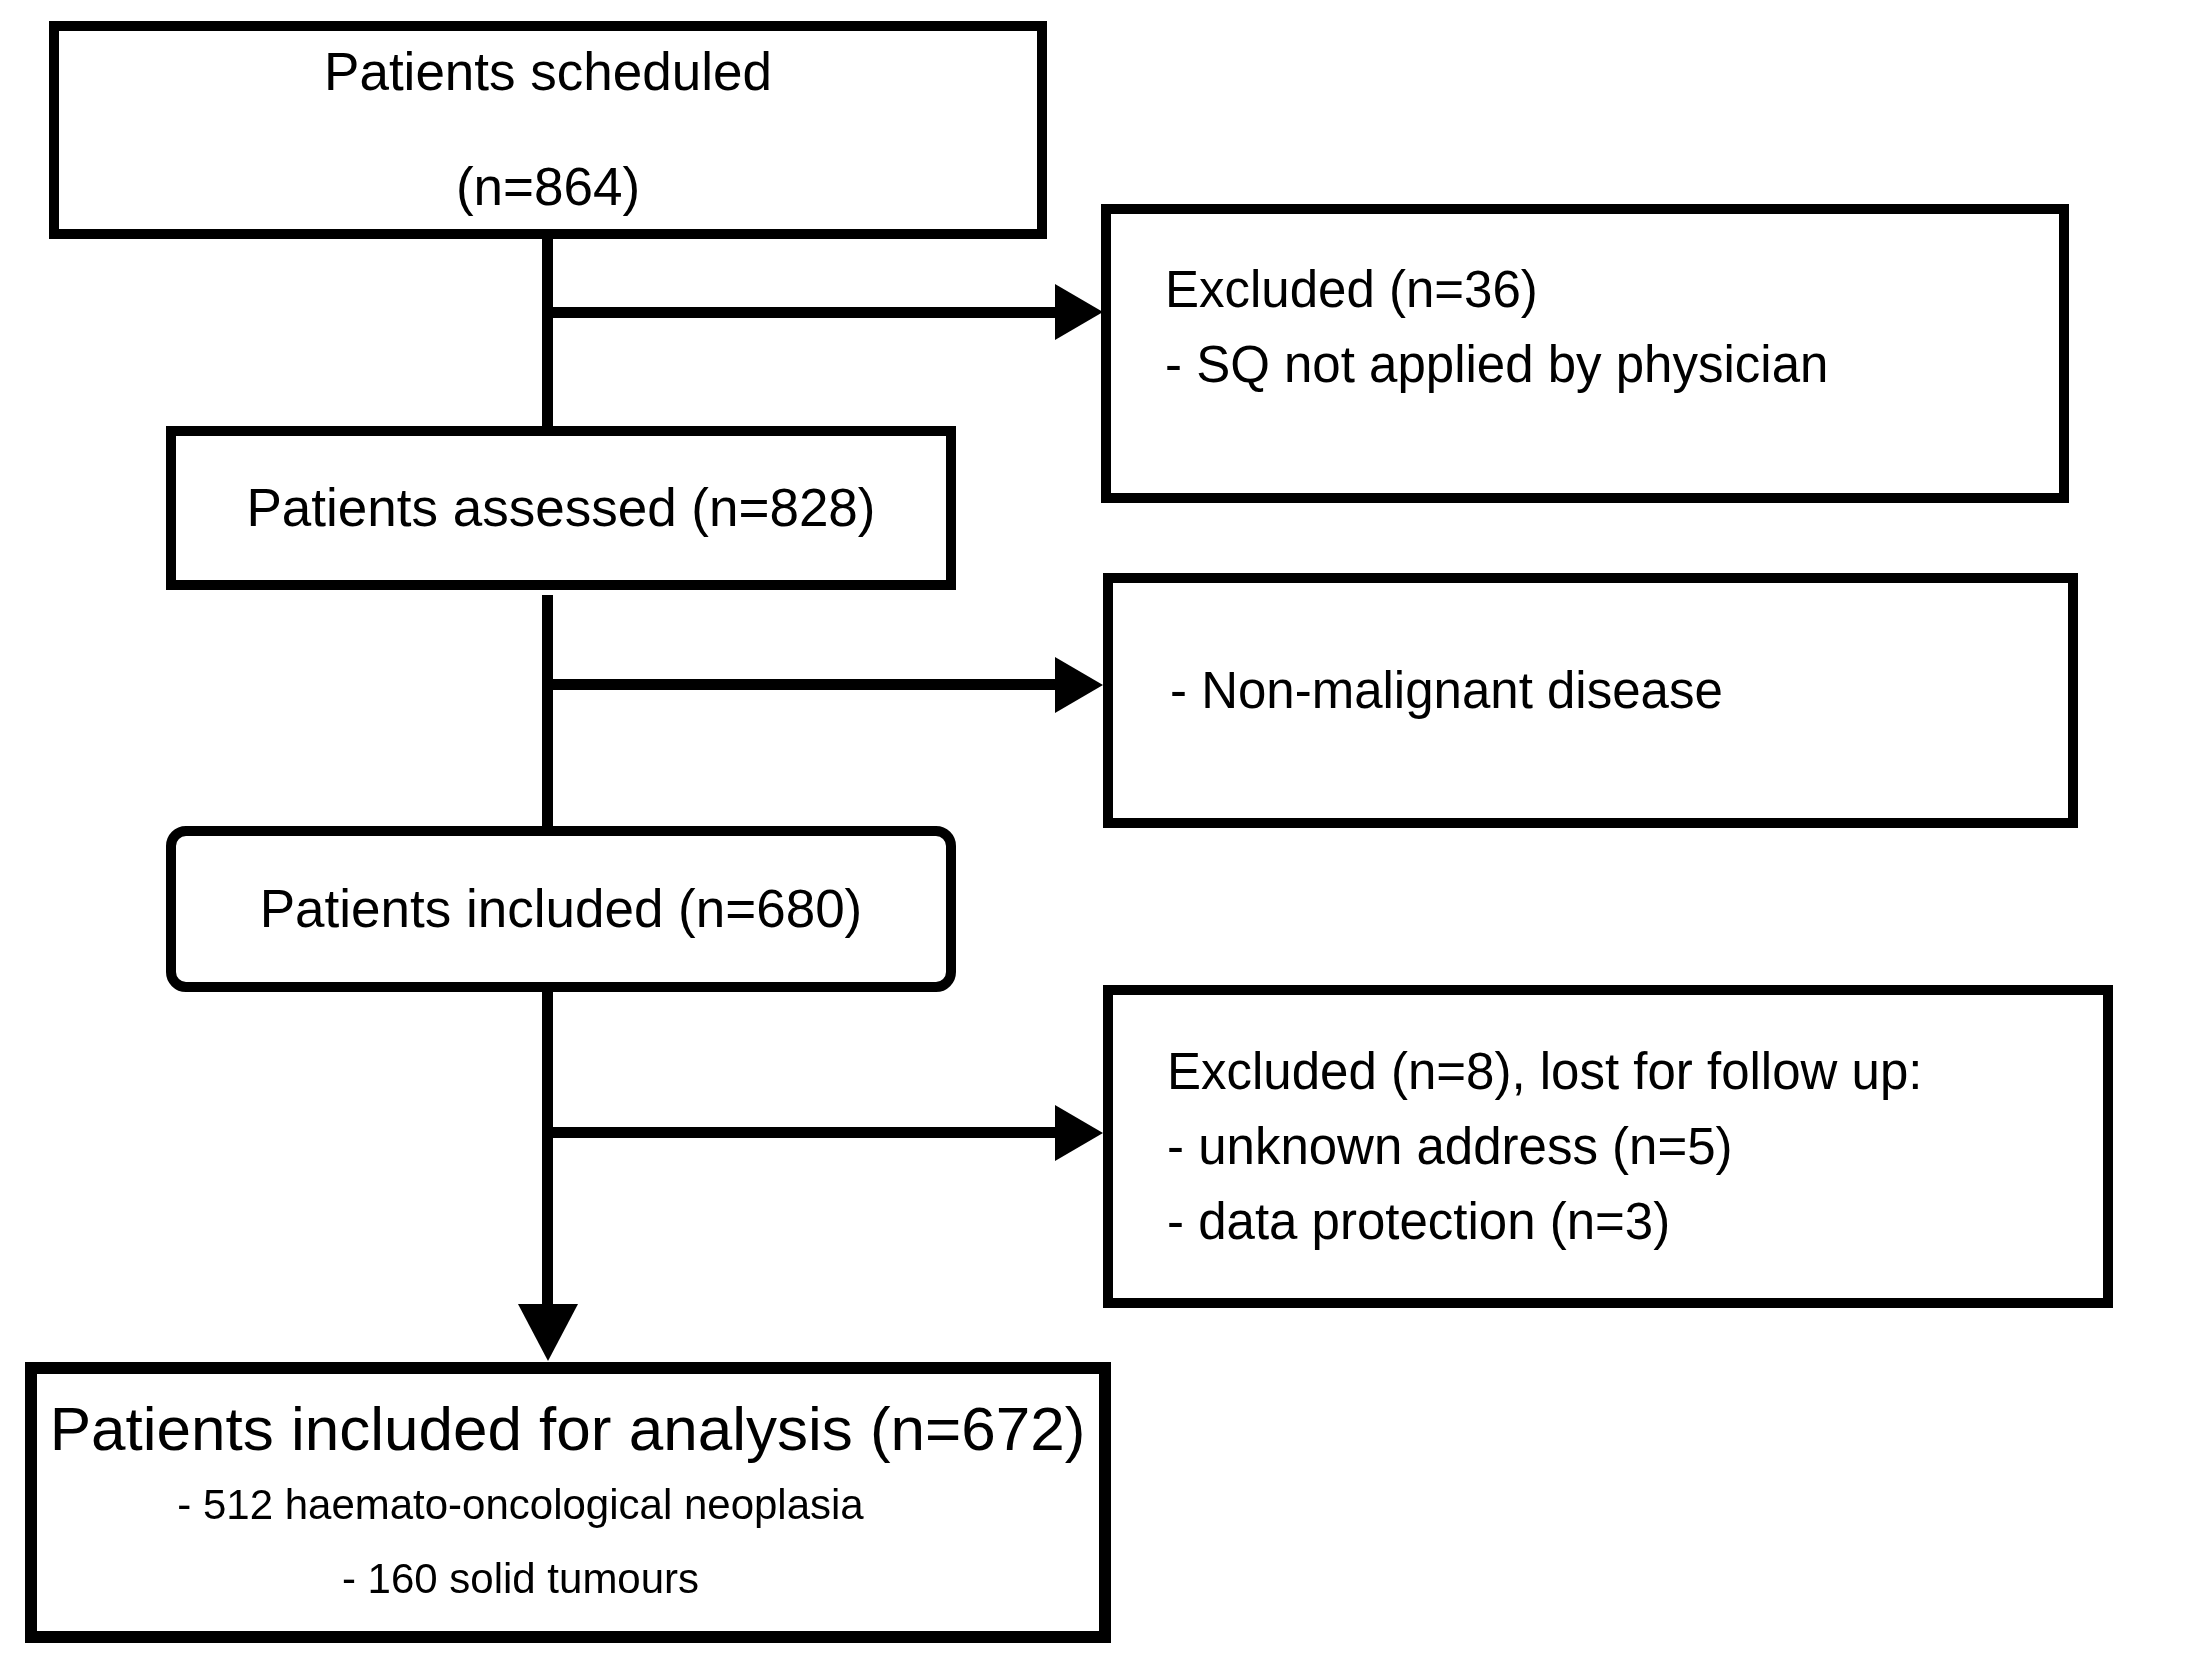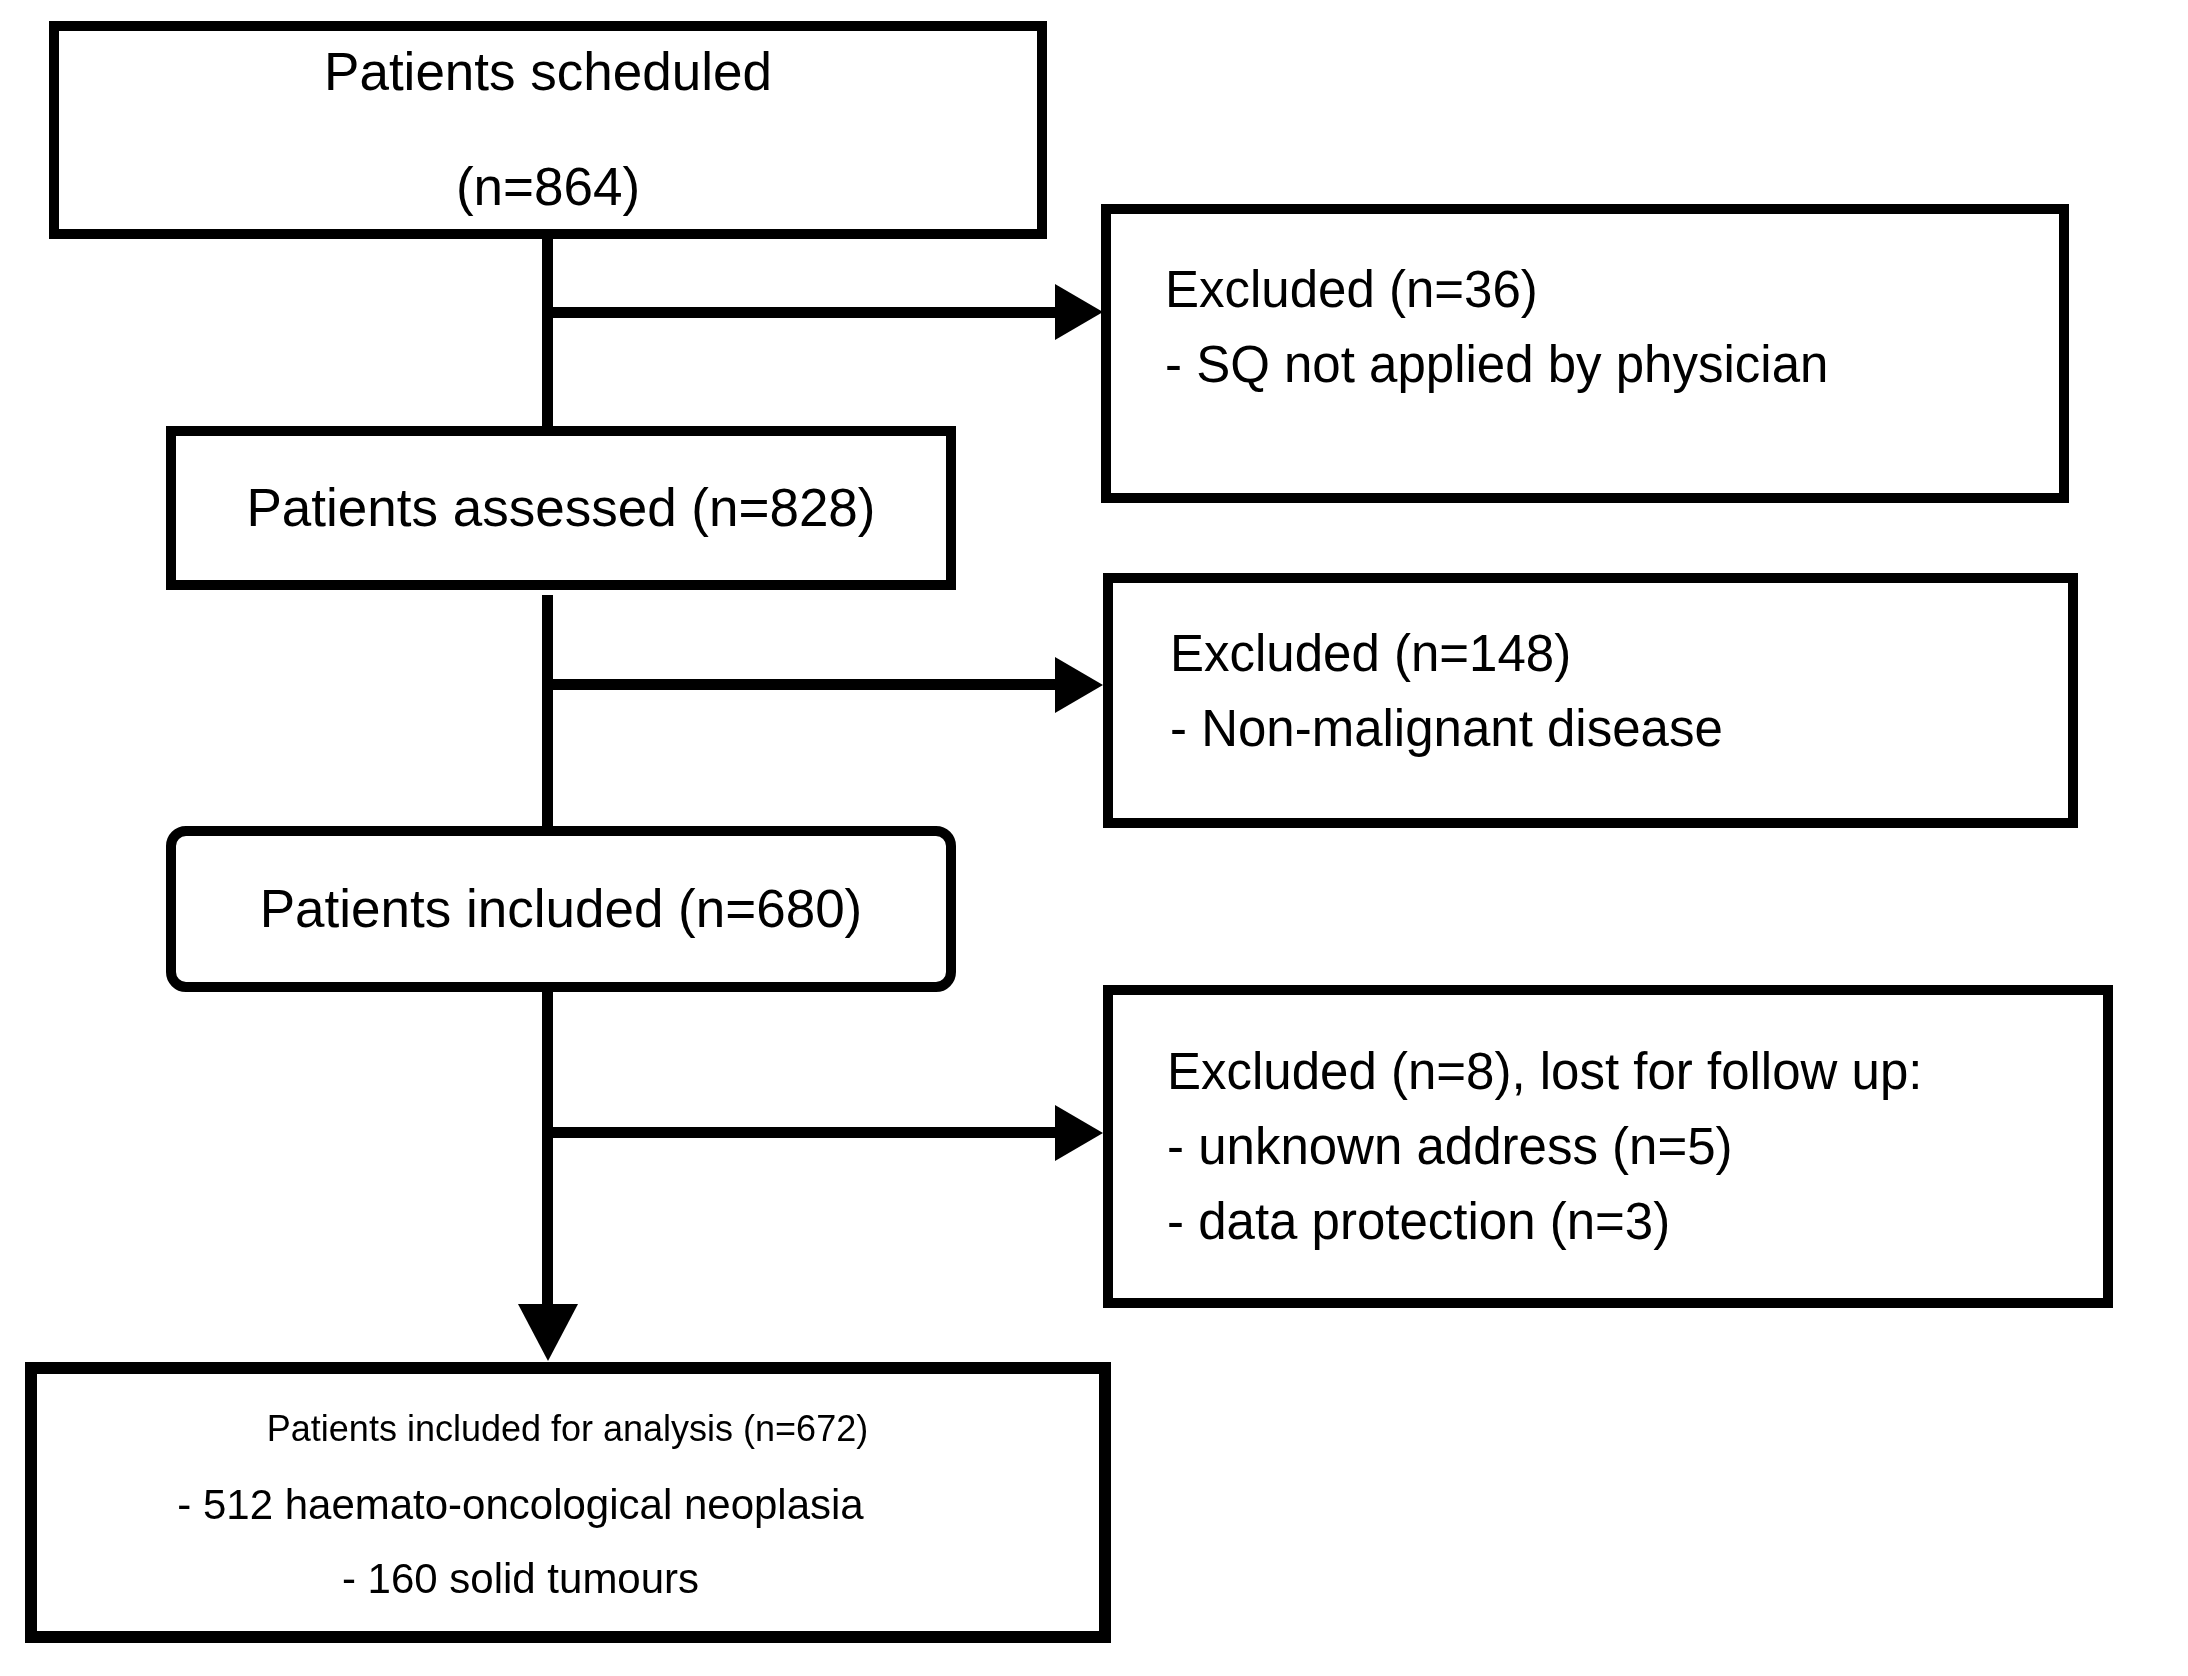--- a/index.html
+++ b/index.html
@@ -56,21 +56,21 @@
     border-top: 57px solid #000000;
   }
   
   #box-scheduled { left: 49px;   top: 20.6px;   width: 998px; height: 218px; gap: 41px; }
   #box-excluded-1 { left: 1101px; top: 204px;  width: 968px;  height: 299px; padding-left: 54px; padding-bottom: 54px; }
   #box-assessed { left: 166px;  top: 426px;  width: 790px;  height: 164px; }
   #box-excluded-2 { left: 1103px; top: 573px;  width: 975px;  height: 255px; padding-left: 57px; padding-bottom: 19.6px; }
   #box-included { left: 166px;  top: 826px;  width: 790px;  height: 166px; border-radius: 20px; }
   #box-excluded-3 { left: 1103px; top: 985px; width: 1010px; height: 323px; padding-left: 54px; }
   #box-analysis { left: 24.5px;   top: 1362px; width: 1086px; height: 281px; border-width: 12.7px; }
-  #box-analysis .title-line { font-size: 36px; line-height: 78px; white-space: nowrap; }
+  #box-analysis .title-line { font-size: 62px; line-height: 78px; white-space: nowrap; }
   #box-analysis .sub-lines { font-size: 42px; line-height: 74px; transform: translateX(-47px); text-align: center; }
   
   #conn-v1 { left: 542px; top: 235px;  height: 193px; }
   #conn-v2 { left: 542px; top: 595px;  height: 233px; }
   #conn-v3 { left: 542px; top: 990px; height: 316px; }
   #arrow-down-head { left: 518px; top: 1304px; }
   #arrow-h1 { left: 547px; top: 307px;  width: 510px; }
   #arrow-h1-head { left: 1055px; top: 284px; }
   #arrow-h2 { left: 547px; top: 679px;  width: 510px; }
   #arrow-h2-head { left: 1055px; top: 657px; }
@@ -100,21 +100,20 @@
   <div class="box centered" id="box-assessed">
     <div class="main-label">Patients assessed (n=828)</div>
   </div>
 
   <div class="vline" id="conn-v2"></div>
 
   <div class="hline" id="arrow-h2"></div>
   <div class="head-right" id="arrow-h2-head"></div>
 
   <div class="box leftalign" id="box-excluded-2">
-    <div class="excl-label">Excluded (n=148)</div>
     <div class="excl-label">- Non-malignant disease</div>
   </div>
 
   <div class="box centered" id="box-included">
     <div class="main-label">Patients included (n=680)</div>
   </div>
 
   <div class="vline" id="conn-v3"></div>
   <div class="head-down" id="arrow-down-head"></div>
 

